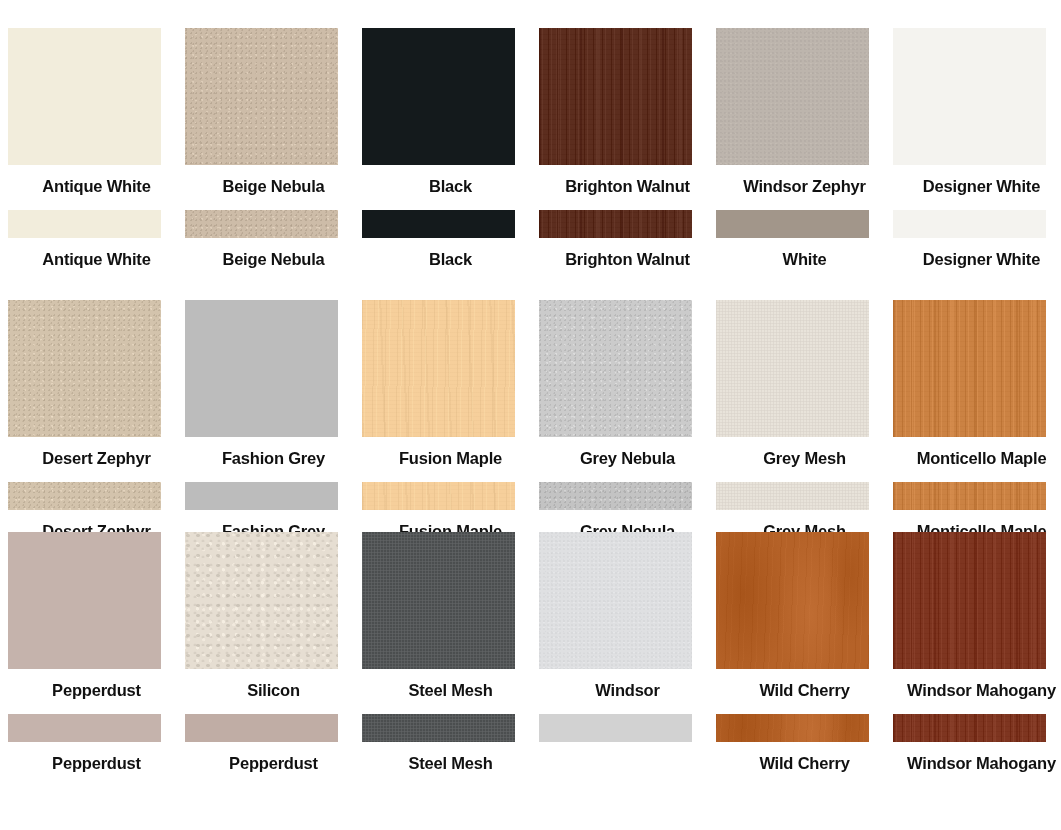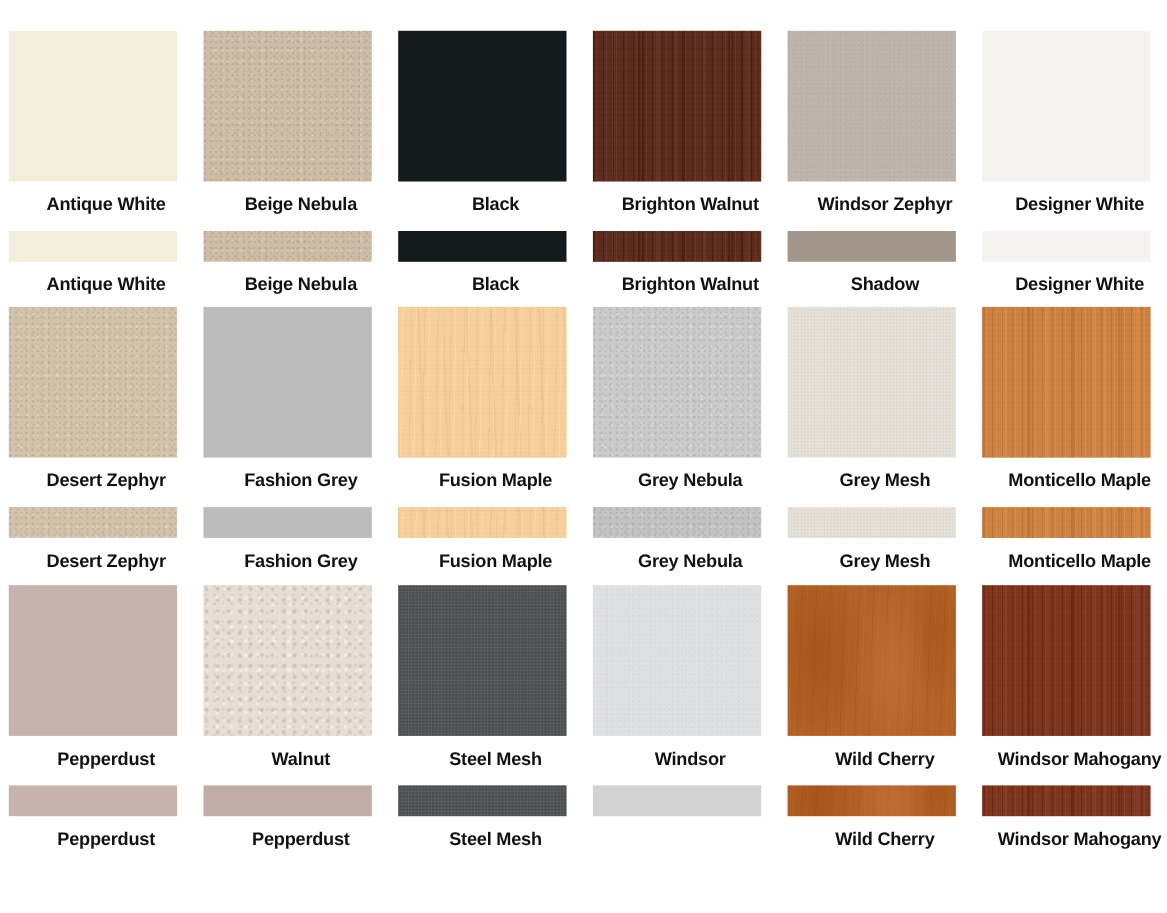--- a/index.html
+++ b/index.html
@@ -128,29 +128,29 @@
           <div class="label thin">Black</div>
         </div>
         <div class="cell">
           <div class="sw thin" style="background-color: rgb(92, 45, 30);">
             <div class="tex" style="background-image: repeating-linear-gradient(90deg, rgba(66, 19, 4, 0.55) 0px, rgba(66, 19, 4, 0.55) 1px, transparent 1px, transparent 3px, rgba(114, 67, 52, 0.45) 3px, rgba(114, 67, 52, 0.45) 4px, transparent 4px, transparent 9px), repeating-linear-gradient(90deg, rgba(58, 11, 0, 0.35) 0px, rgba(58, 11, 0, 0.35) 2px, transparent 2px, transparent 17px, rgba(118, 71, 56, 0.3) 17px, rgba(118, 71, 56, 0.3) 20px, transparent 20px, transparent 41px), repeating-linear-gradient(0deg, rgba(78, 31, 16, 0.25) 0px, rgba(78, 31, 16, 0.25) 1px, transparent 1px, transparent 5px); background-size: auto, auto, auto;"></div>
           </div>
           <div class="label thin">Brighton Walnut</div>
         </div>
         <div class="cell">
           <div class="sw thin" style="background-color: rgb(162, 150, 138);"></div>
-          <div class="label thin">Shadow</div>
+          <div class="label thin">White</div>
         </div>
         <div class="cell">
           <div class="sw thin" style="background-color: rgb(244, 243, 239);"></div>
           <div class="label thin">Designer White</div>
         </div>
       </div>
     </div>
-    <div class="group" style="top: 279px;">
+    <div class="group" style="top: 300px;">
       <div class="grid">
         <div class="cell">
           <div class="sw big" style="background-color: rgb(211, 195, 172);">
             <div class="tex" style="background-image: radial-gradient(circle at 20% 30%, rgba(177, 161, 138, 0.55) 0.9px, transparent 1.1px), radial-gradient(circle at 70% 65%, rgba(241, 225, 202, 0.55) 0.9px, transparent 1.1px), radial-gradient(circle at 45% 85%, rgba(177, 161, 138, 0.55) 0.8px, transparent 1px), radial-gradient(circle at 90% 15%, rgba(241, 225, 202, 0.55) 0.8px, transparent 1px); background-size: 7px 7px, 9px 9px, 5px 5px, 11px 11px; background-position: 0px 0px, 2px 3px, 4px 1px, 1px 5px;"></div>
           </div>
           <div class="label big">Desert Zephyr</div>
         </div>
         <div class="cell">
           <div class="sw big" style="background-color: rgb(188, 188, 188);"></div>
           <div class="label big">Fashion Grey</div>
@@ -221,21 +221,21 @@
     <div class="group" style="top: 532px;">
       <div class="grid">
         <div class="cell">
           <div class="sw big" style="background-color: rgb(197, 179, 172);"></div>
           <div class="label big">Pepperdust</div>
         </div>
         <div class="cell">
           <div class="sw big" style="background-color: rgb(230, 222, 210);">
             <div class="tex" style="background-image: radial-gradient(circle at 30% 35%, rgba(190, 182, 170, 0.6) 1.6px, transparent 2px), radial-gradient(circle at 72% 60%, rgba(255, 248, 236, 0.6) 1.5px, transparent 1.9px), radial-gradient(circle at 50% 88%, rgba(200, 192, 180, 0.5) 1.3px, transparent 1.7px), radial-gradient(circle at 12% 72%, rgba(252, 244, 232, 0.5) 1.4px, transparent 1.8px); background-size: 10px 10px, 13px 13px, 8px 8px, 15px 15px; background-position: 0px 0px, 3px 4px, 6px 2px, 2px 7px;"></div>
           </div>
-          <div class="label big">Walnut</div>
+          <div class="label big">Silicon</div>
         </div>
         <div class="cell">
           <div class="sw big" style="background-color: rgb(75, 78, 79);">
             <div class="tex" style="background-image: repeating-linear-gradient(0deg, rgba(101, 104, 105, 0.55) 0px, rgba(101, 104, 105, 0.55) 1px, transparent 1px, transparent 3px), repeating-linear-gradient(90deg, rgba(101, 104, 105, 0.55) 0px, rgba(101, 104, 105, 0.55) 1px, transparent 1px, transparent 3px); background-size: 3px 3px, 3px 3px; background-position: 0px 0px, 0px 0px;"></div>
           </div>
           <div class="label big">Steel Mesh</div>
         </div>
         <div class="cell">
           <div class="sw big" style="background-color: rgb(223, 224, 226);">
             <div class="tex" style="background-image: radial-gradient(circle at 25% 25%, rgba(205, 206, 208, 0.4) 0.7px, transparent 0.9px), radial-gradient(circle at 75% 70%, rgba(241, 242, 244, 0.4) 0.7px, transparent 0.9px), radial-gradient(circle at 55% 40%, rgba(205, 206, 208, 0.4) 0.6px, transparent 0.8px); background-size: 4px 4px, 5px 5px, 6px 6px; background-position: 0px 0px, 1px 2px, 3px 1px;"></div>

